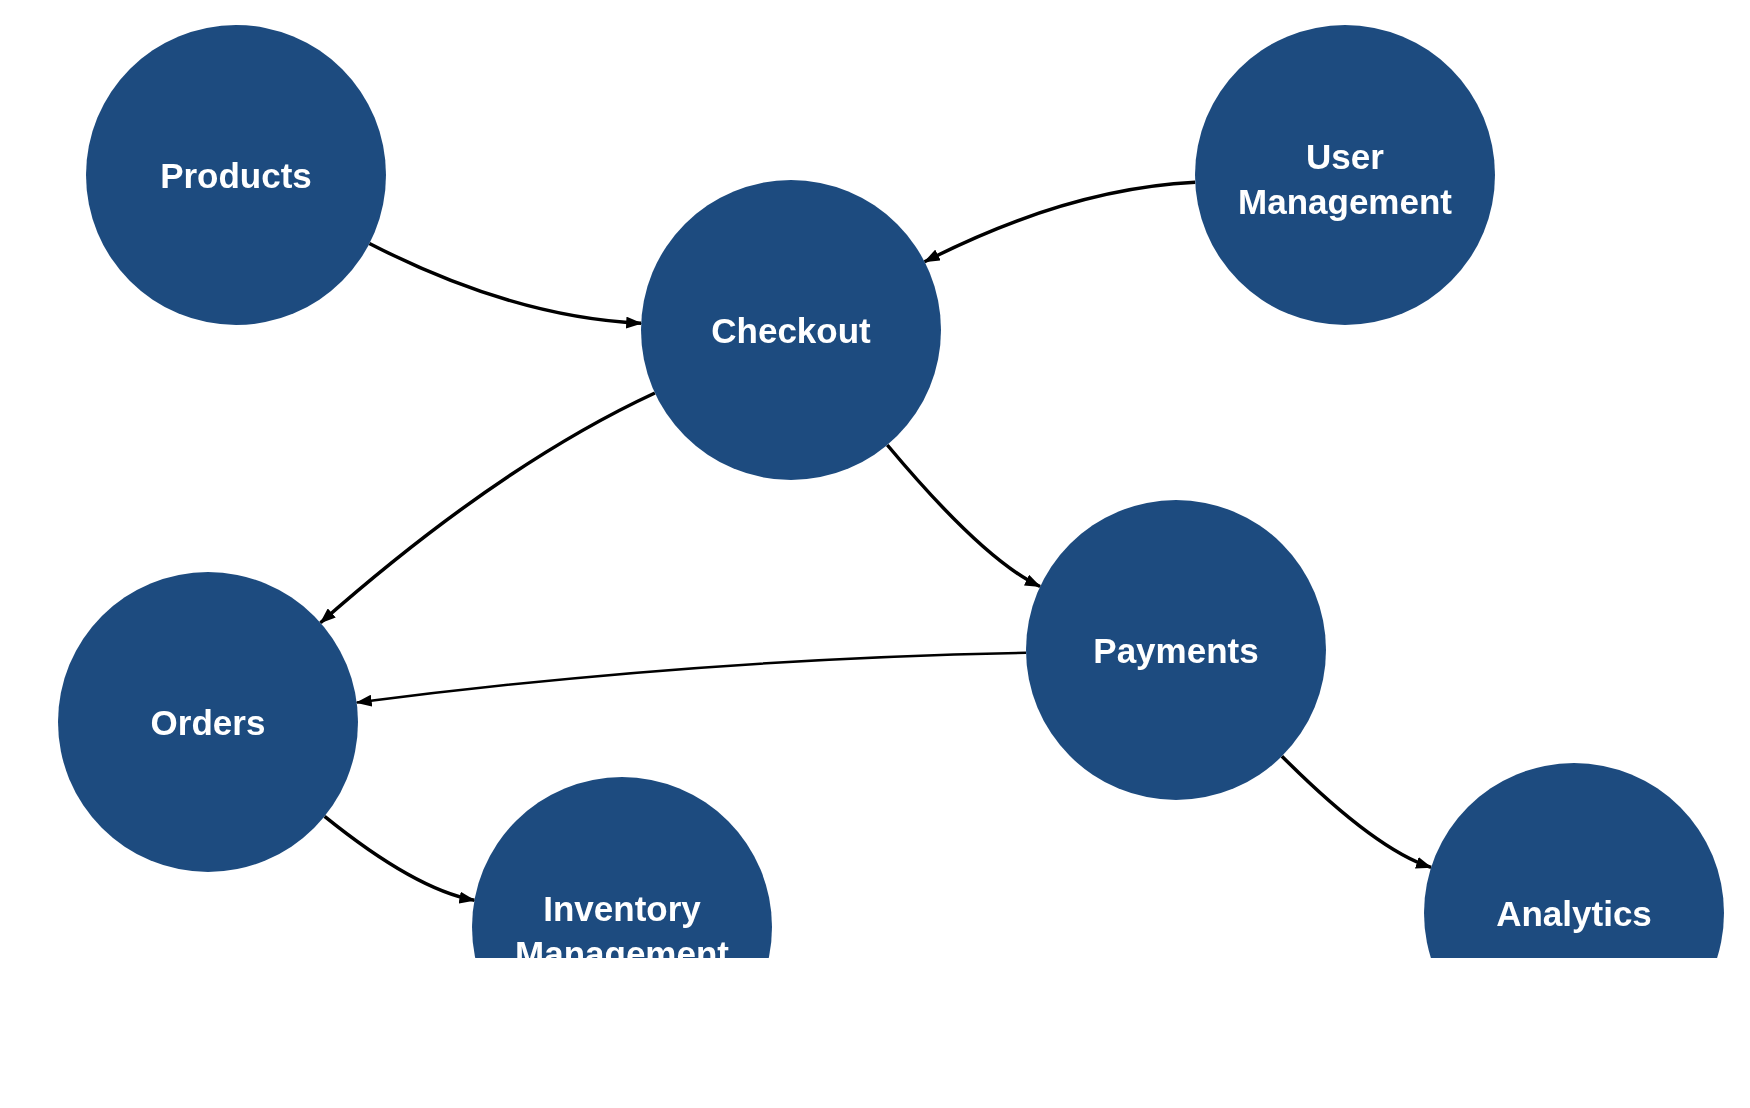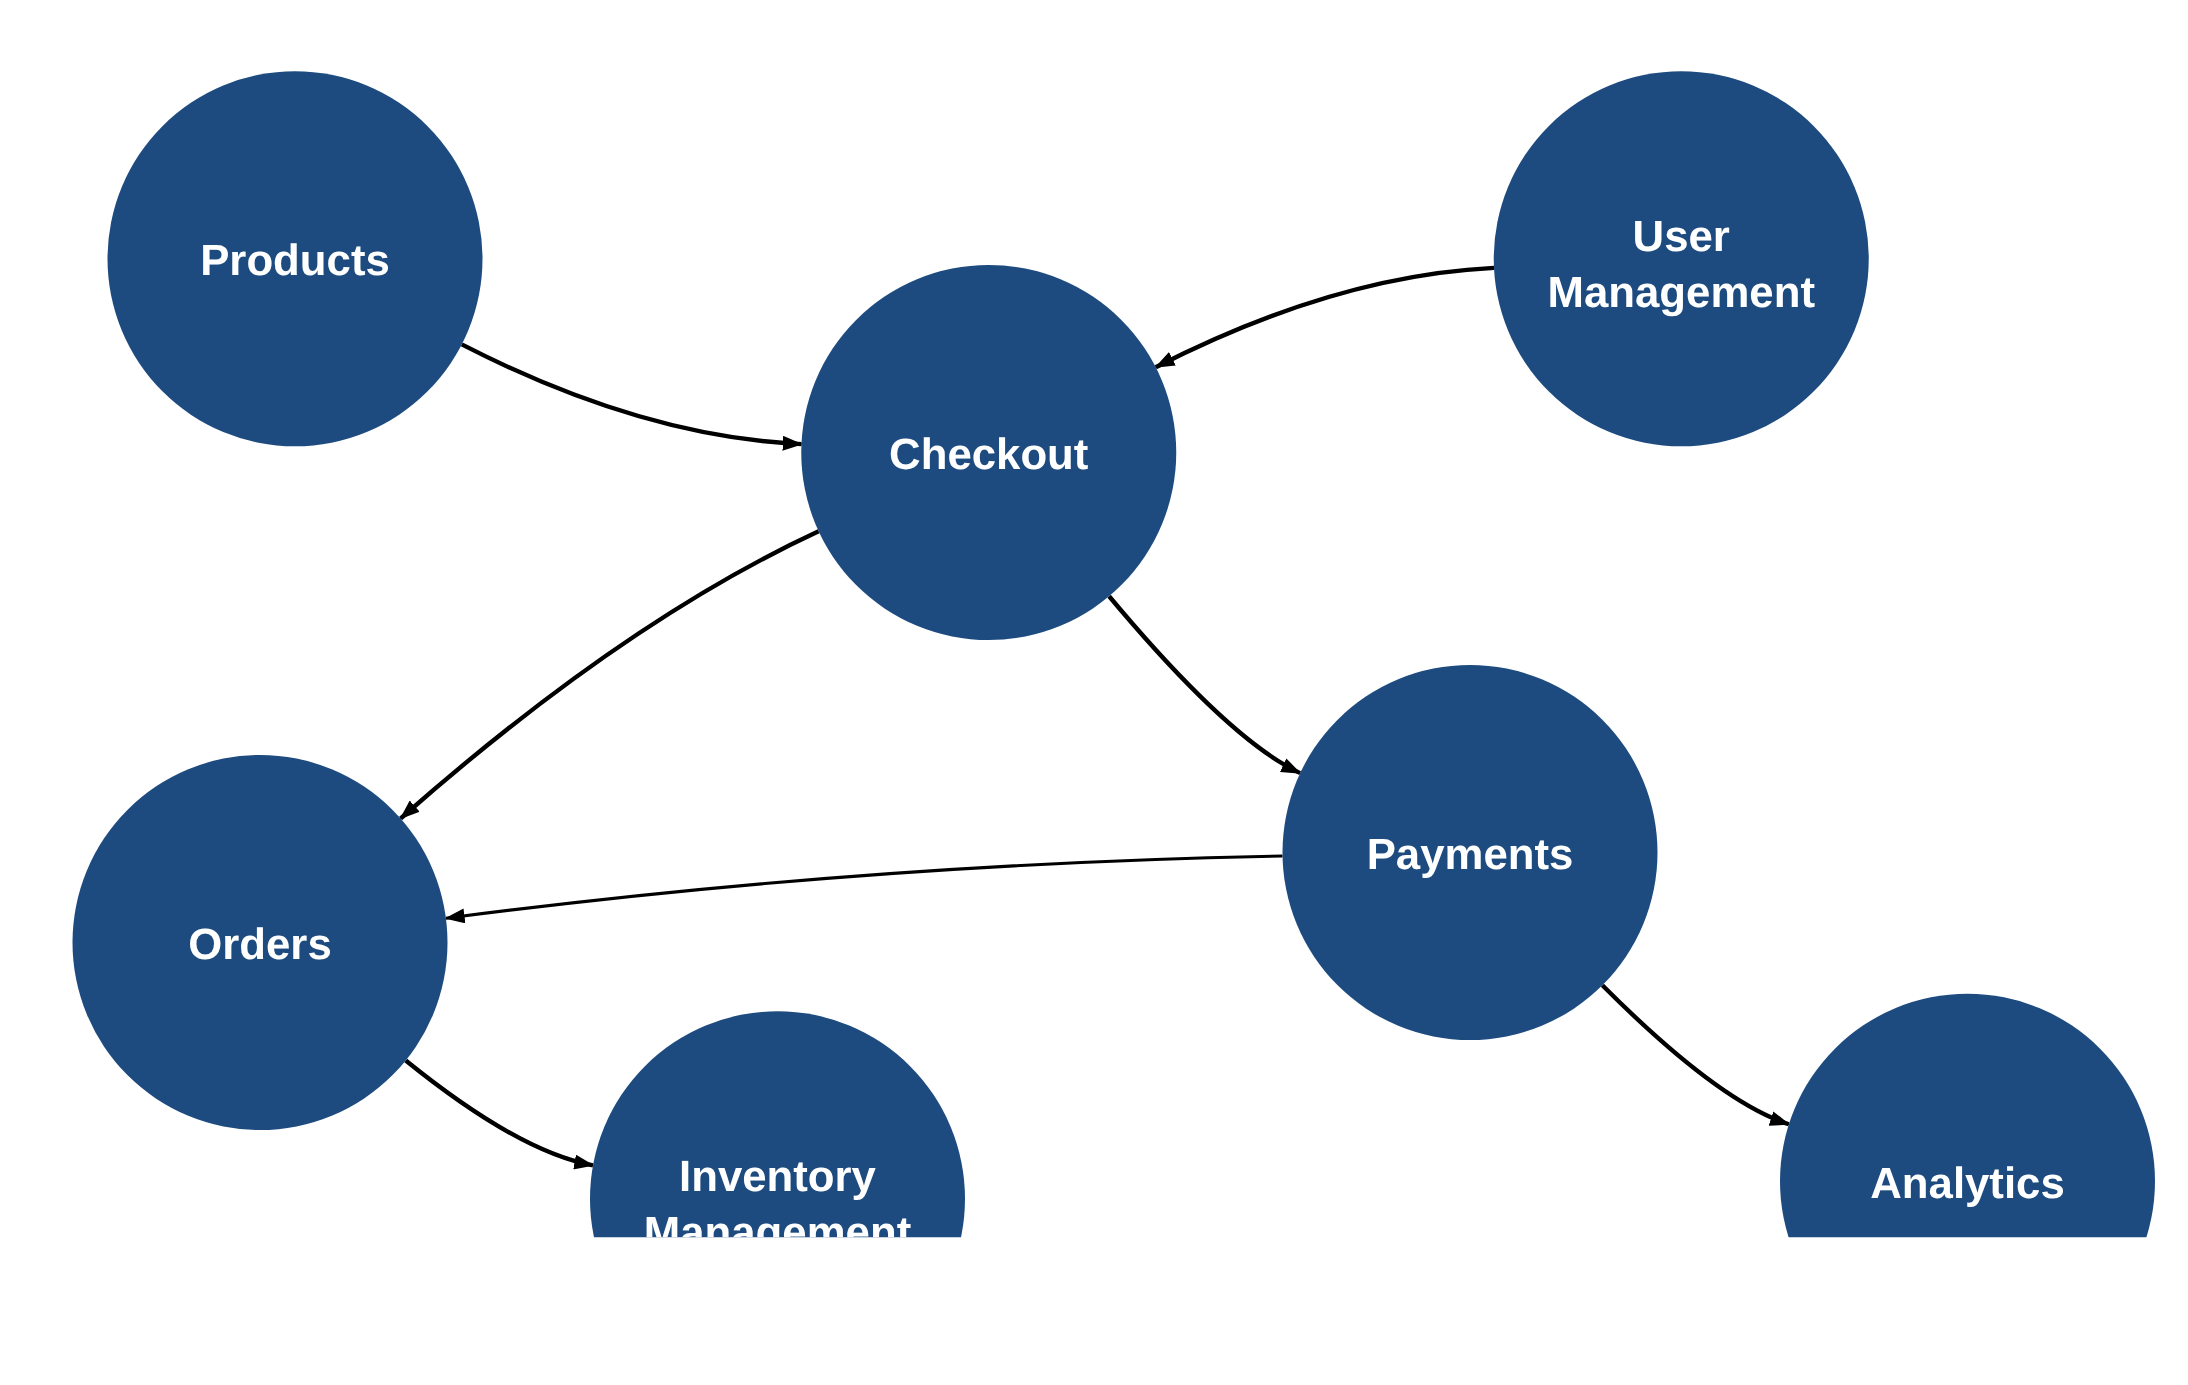--- a/index.html
+++ b/index.html
@@ -7,21 +7,20 @@
     padding: 0;
     background: #ffffff;
   }
   .canvas {
     position: relative;
     width: 1750px;
     height: 958px;
     background: #ffffff;
     overflow: hidden;
     font-family: "Liberation Sans", "DejaVu Sans", sans-serif;
-    margin-top: 32px;
   }
   svg { display: block; }
   .node-circle { cursor: pointer; }
   .node-label {
     font-family: "Liberation Sans", "DejaVu Sans", sans-serif;
     font-weight: bold;
     text-anchor: middle;
     pointer-events: none;
   }
   .edge-path { fill: none; }

